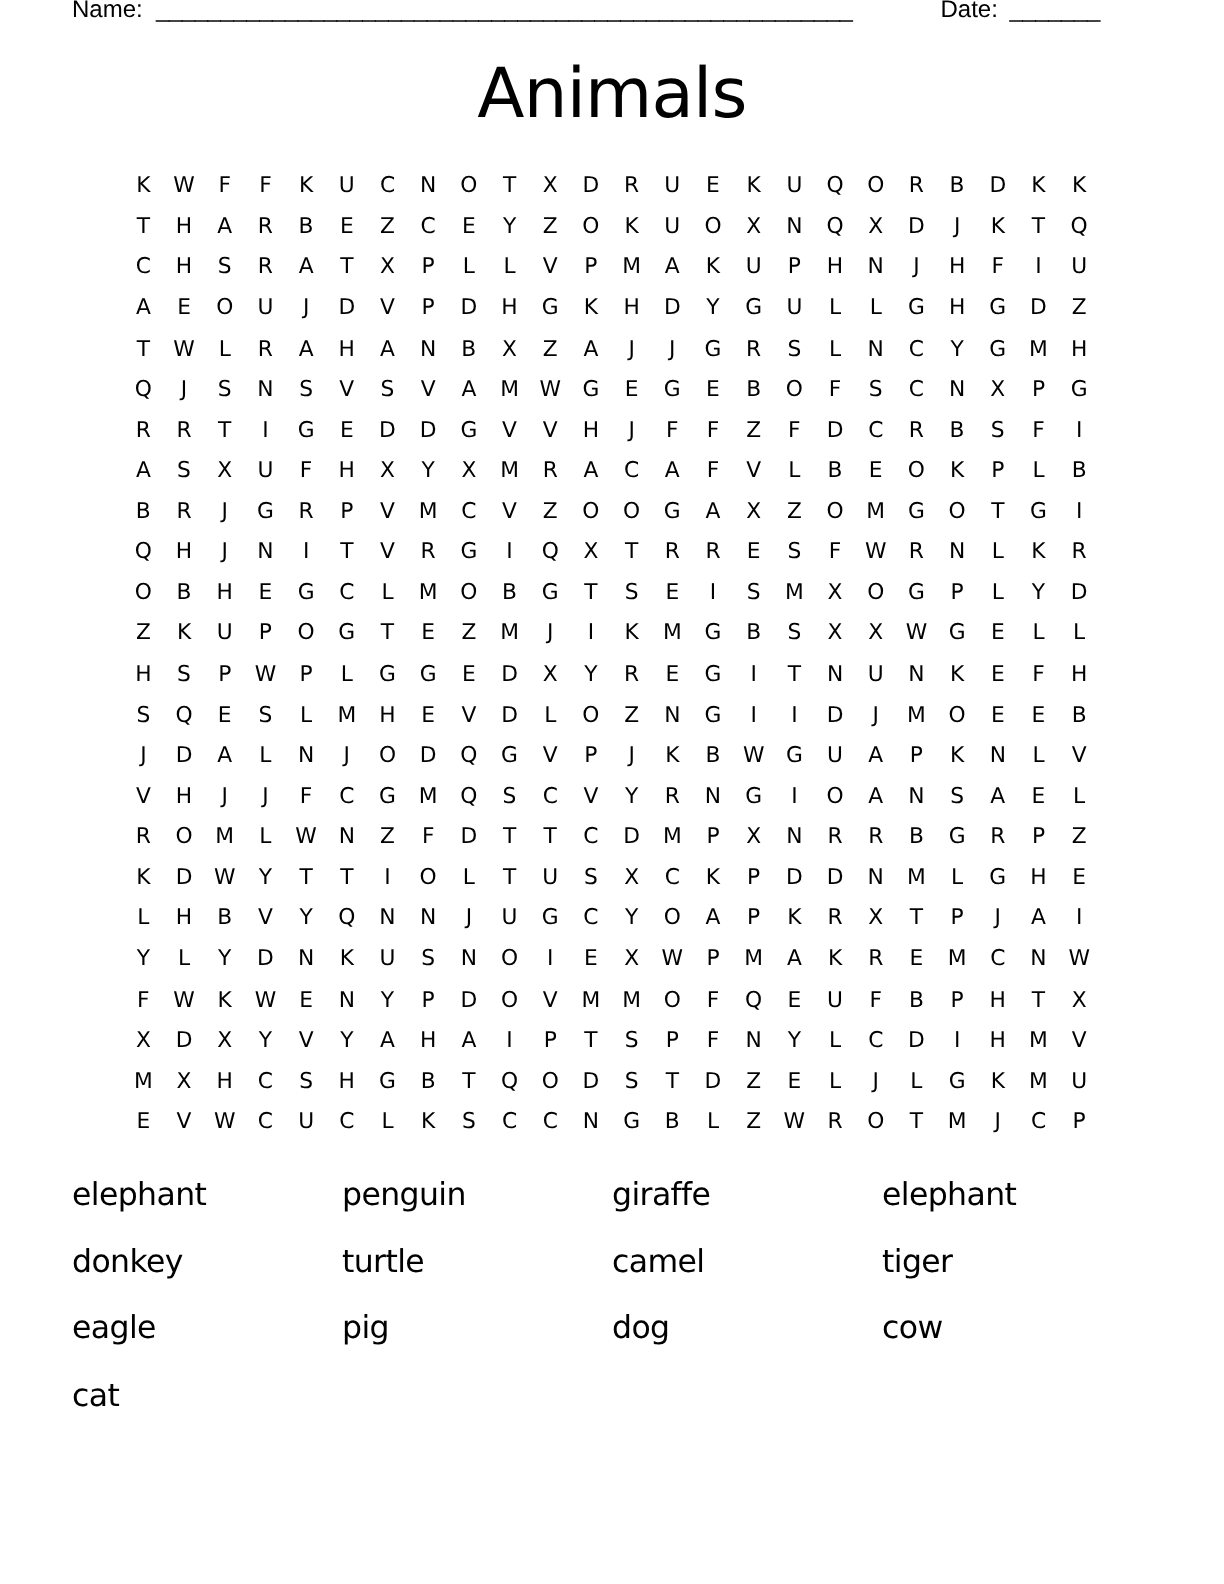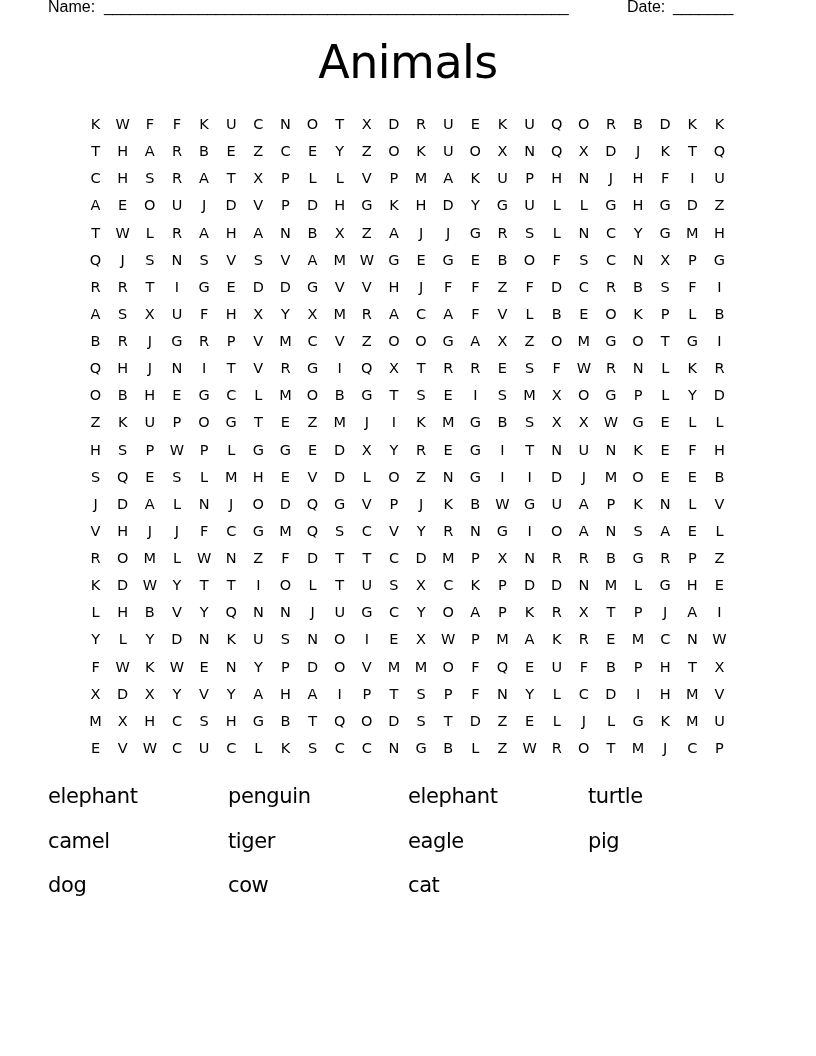--- a/index.html
+++ b/index.html
@@ -620,21 +620,23 @@
     <div class="cell">T</div>
     <div class="cell">M</div>
     <div class="cell">J</div>
     <div class="cell">C</div>
     <div class="cell">P</div>
   </div>
 
 <div class="words" id="words">
     <div class="word">elephant</div>
     <div class="word">penguin</div>
+    <div class="word">giraffe</div>
     <div class="word">elephant</div>
+    <div class="word">donkey</div>
     <div class="word">turtle</div>
     <div class="word">camel</div>
     <div class="word">tiger</div>
     <div class="word">eagle</div>
     <div class="word">pig</div>
     <div class="word">dog</div>
     <div class="word">cow</div>
     <div class="word">cat</div>
   </div>
 

